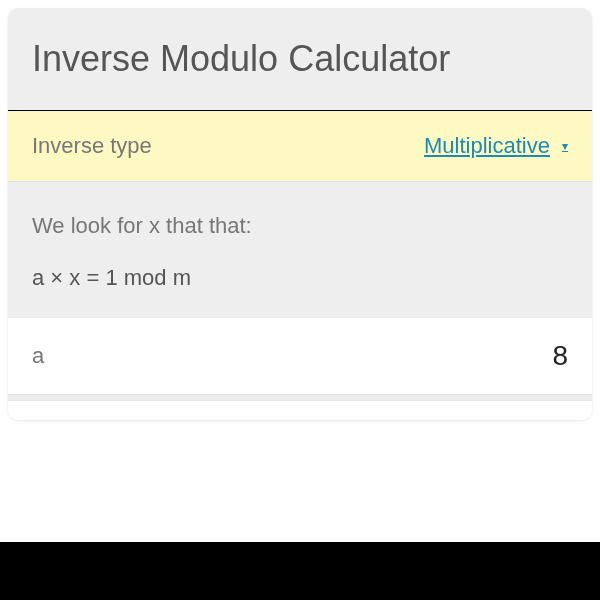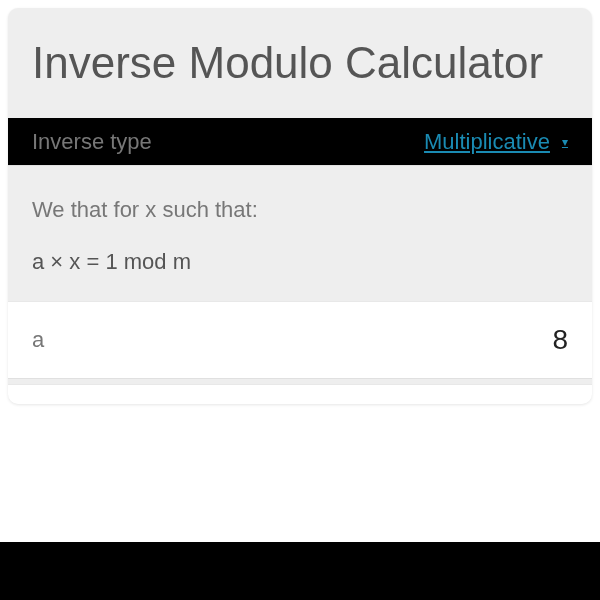--- a/index.html
+++ b/index.html
@@ -16,31 +16,31 @@
   }
   .calculator {
     background: #eeeeee;
     border-radius: 10px;
     margin: 8px;
     overflow: hidden;
     box-shadow: 0 1px 3px rgba(0,0,0,0.1);
   }
   .title {
     padding: 30px 24px 30px 24px;
-    font-size: 44px;
+    font-size: 36px;
     font-weight: 400;
     color: #555555;
     border-bottom: 1px solid #000000;
   }
   .row {
     display: flex;
     justify-content: space-between;
     align-items: center;
-    padding: 10px 24px;
-    background: #000000;
+    padding: 22px 24px;
+    background: #fef9c3;
     font-size: 22px;
   }
   .row-label {
     color: #777777;
     font-weight: 400;
   }
   .dropdown-value {
     color: #1a8bb3;
     text-decoration: underline;
     cursor: pointer;
@@ -117,21 +117,21 @@
     <div class="row-label">Inverse type</div>
     <div class="dropdown-value">
       <span>Multiplicative</span>
       <span class="dropdown-arrow">▾</span>
     </div>
   </div>
 
   <div class="spacer-row"></div>
 
   <div class="description-section">
-    <div class="description-text">We that for x such that:</div>
+    <div class="description-text">We look for x that that:</div>
     <div class="formula">a × x = 1 mod m</div>
   </div>
 
   <div class="value-row">
     <div class="value-label">a</div>
     <div class="value-number">8</div>
   </div>
 
   <div class="spacer-row"></div>
   <div class="partial-row"></div>

